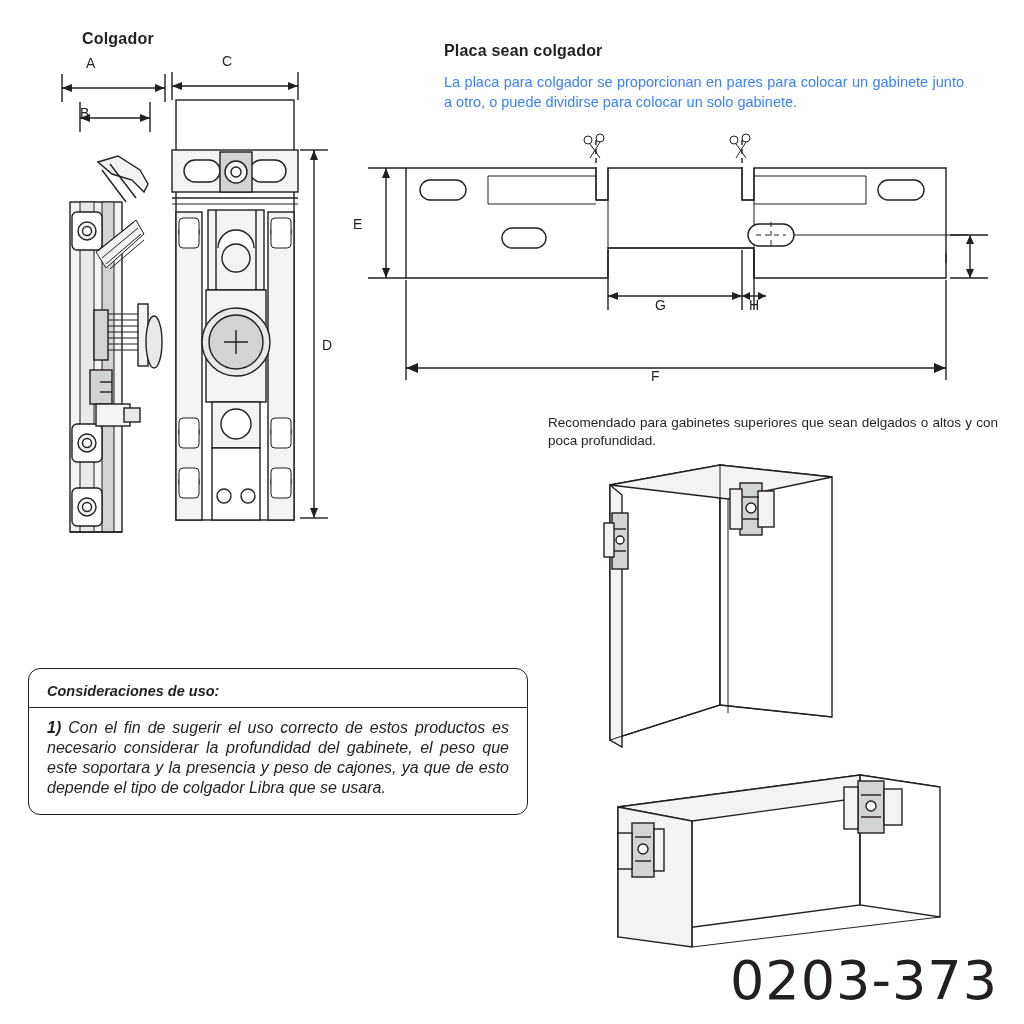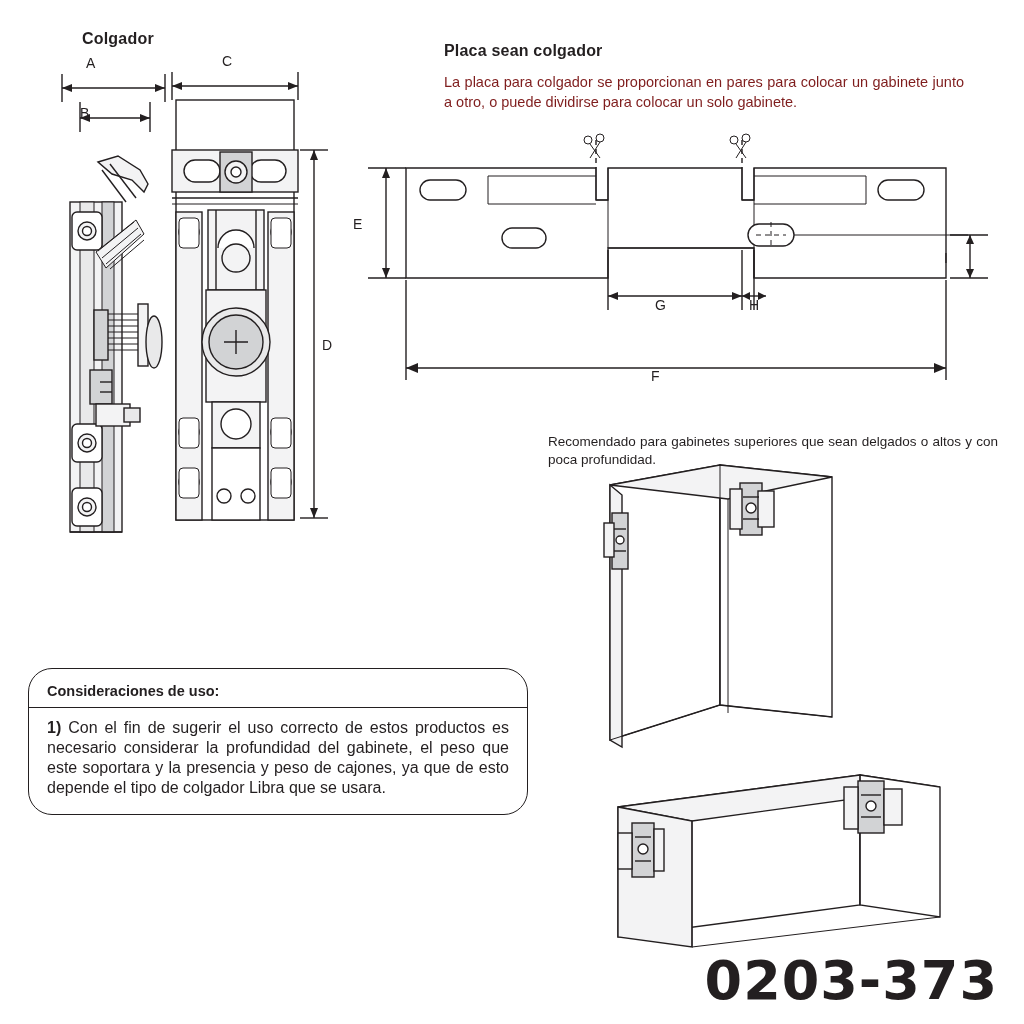--- a/index.html
+++ b/index.html
@@ -20,60 +20,61 @@
 
   .heading {
     font-weight: bold;
     font-size: 16px;
     color: #231f20;
     letter-spacing: 0.2px;
   }
   .body-text {
     font-size: 14.5px;
     line-height: 20px;
-    color: #7f1d1d;
+    color: #3b82f6;
     text-align: justify;
   }
   .dim-label {
     font-size: 14px;
     color: #231f20;
   }
   .note-text {
     font-size: 13.5px;
     line-height: 18px;
     color: #231f20;
     text-align: justify;
   }
 
   
   .consider-box {
     border: 1.6px solid #231f20;
-    border-radius: 24px;
+    border-radius: 12px;
     padding: 14px 18px 16px 18px;
+    font-style: italic;
   }
   .consider-title {
     font-weight: bold;
     font-size: 14.5px;
     margin-bottom: 4px;
   }
   .consider-divider {
     height: 1.4px;
     background: #231f20;
     margin: 8px -18px 10px -18px;
   }
   .consider-body {
     font-size: 16px;
     line-height: 20px;
     text-align: justify;
   }
   .consider-num { font-weight: bold; }
 
   .part-code {
     font-family: "DejaVu Sans", sans-serif;
-    font-weight: bold;
+    font-weight: normal;
     font-size: 54px;
     letter-spacing: 1px;
     color: #231f20;
     text-align: right;
   }
 
   svg { display: block; }
   .ln { stroke: #231f20; fill: none; }
   .thin { stroke-width: 1; }
   .med { stroke-width: 1.4; }
@@ -352,21 +353,21 @@
       </g>
     </svg>
   </div>
 
   <div class="abs dim-label" style="left:353px; top:216px;">E</div>
   <div class="abs dim-label" style="left:655px; top:297px;">G</div>
   <div class="abs dim-label" style="left:749px; top:297px;">H</div>
   <div class="abs dim-label" style="left:944px; top:250px;">I</div>
   <div class="abs dim-label" style="left:651px; top:368px;">F</div>
 
-  <div class="abs note-text" style="left:548px; top:433px; width:450px;">Recomendado para gabinetes superiores que sean delgados o altos y con poca profundidad.</div>
+  <div class="abs note-text" style="left:548px; top:414px; width:450px;">Recomendado para gabinetes superiores que sean delgados o altos y con poca profundidad.</div>
 
   <div class="abs" style="left:560px; top:455px;">
     <svg width="400" height="500" viewBox="0 0 400 500">
 
       <g>
 
         <path class="ln med fillw" d="M50 30 L160 10 L160 250 L50 285 Z"></path>
 
         <path class="ln med fillgl" d="M50 30 L50 285 L62 292 L62 40 Z"></path>
 

